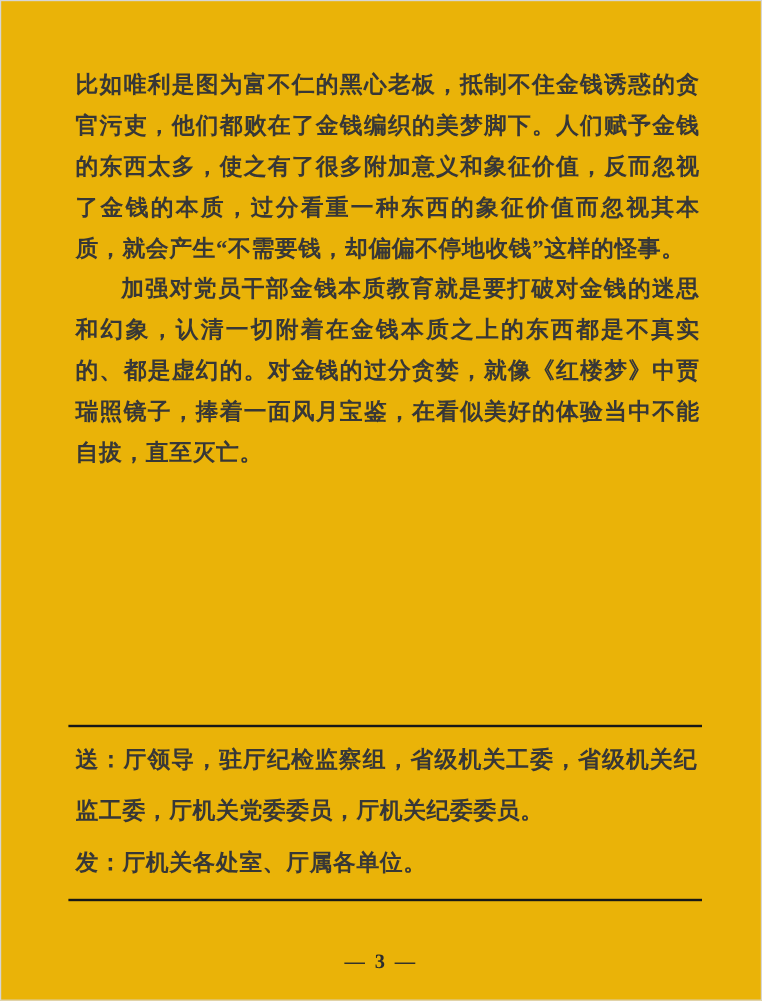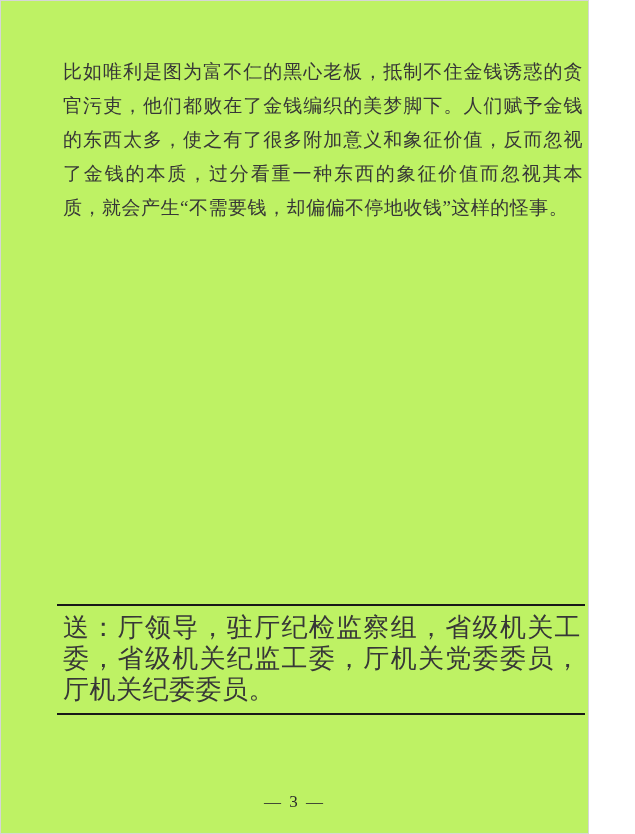--- a/index.html
+++ b/index.html
@@ -2,28 +2,29 @@
 <html><head>
 <meta charset="utf-8">
 <style>
   html, body {
     margin: 0;
     padding: 0;
     background: #ffffff;
   }
   .page {
     position: relative;
-    width: 589px;
+    width: 635px;
     height: 834px;
     box-sizing: border-box;
-    background: #bef264;
+    background: #eab308;
     border: 1px solid #d6d6d6;
     overflow: hidden;
     font-family: "Liberation Serif", "DejaVu Serif", serif;
     color: #373737;
+    font-weight: bold;
   }
   .text-block {
     position: absolute;
     top: 54px;
     left: 62px;
     width: 520px;
   }
   .text-block p {
     margin: 0;
     font-size: 19px;
@@ -47,22 +48,22 @@
     top: 603px;
     left: 56px;
     width: 528px;
     box-sizing: border-box;
     border-top: 2px solid #181818;
     border-bottom: 2px solid #181818;
     padding: 6px 4px 8px 6px;
   }
   .distribution p {
     margin: 0;
-    font-size: 26px;
-    line-height: 31px;
+    font-size: 19px;
+    line-height: 43px;
     text-align: justify;
     letter-spacing: 0.5px;
   }
   .page-number {
     position: absolute;
     left: 0;
     bottom: 21px;
     width: 100%;
     text-align: center;
     font-size: 17px;
@@ -70,21 +71,23 @@
     color: #2d2d2d;
   }
 </style>
 </head>
 <body>
 
 <div class="page">
 
   <div class="text-block">
     <p>比如唯利是图为富不仁的黑心老板，抵制不住金钱诱惑的贪官污吏，他们都败在了金钱编织的美梦脚下。人们赋予金钱的东西太多，使之有了很多附加意义和象征价值，反而忽视了金钱的本质，过分看重一种东西的象征价值而忽视其本质，就会产生“不需要钱，却偏偏不停地收钱”这样的怪事。</p>
+    <p class="indent">加强对党员干部金钱本质教育就是要打破对金钱的迷思和幻象，认清一切附着在金钱本质之上的东西都是不真实的、都是虚幻的。对金钱的过分贪婪，就像《红楼梦》中贾瑞照镜子，捧着一面风月宝鉴，在看似美好的体验当中不能自拔，直至灭亡。</p>
   </div>
 
   <div class="distribution">
     <p>送：厅领导，驻厅纪检监察组，省级机关工委，省级机关纪监工委，厅机关党委委员，厅机关纪委委员。</p>
+    <p>发：厅机关各处室、厅属各单位。</p>
   </div>
 
   <div class="page-number">— 3 —</div>
 
 </div>
 
 </body></html>

